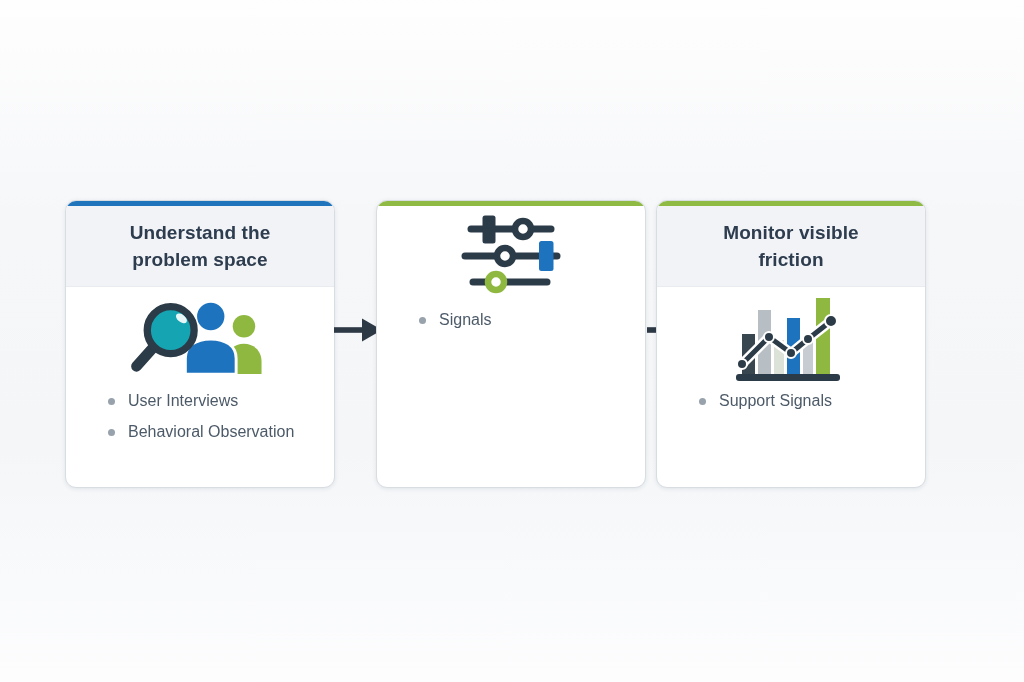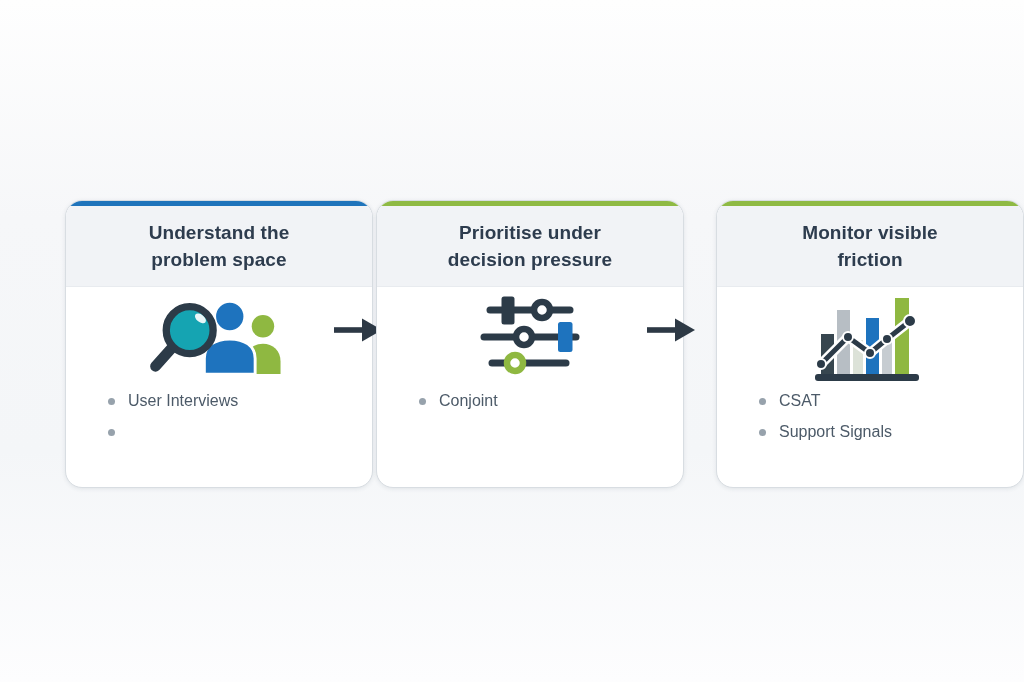--- a/index.html
+++ b/index.html
@@ -7,32 +7,32 @@
     position: relative;
     width: 1024px;
     height: 682px;
     overflow: hidden;
     background: linear-gradient(180deg, #fefefe 0%, #f6f7f9 32%, #f4f6f8 66%, #fdfdfe 100%);
     font-family: "Liberation Sans", sans-serif;
   }
   .card {
     position: absolute;
     top: 200px;
-    width: 308px;
+    width: 270px;
     height: 288px;
     background: #ffffff;
     border: 1px solid #d8dde2;
-    border-radius: 17px;
+    border-radius: 11px;
     box-shadow: 0 1px 4px rgba(40,60,80,0.10);
     overflow: hidden;
     box-sizing: border-box;
   }
   .card.c1 { left: 65px; }
   .card.c2 { left: 376px; }
-  .card.c3 { left: 716px; }
+  .card.c3 { left: 656px; }
   .accent { height: 5px; width: 100%; }
   .card-header {
     height: 80px;
     background: #f1f3f6;
     border-bottom: 1px solid rgba(30,50,70,0.04);
     display: flex;
     align-items: center;
     justify-content: center;
   }
   .card-title {
@@ -100,54 +100,52 @@
           <ellipse cx="56" cy="25" rx="6.5" ry="3.8" fill="rgba(255,255,255,0.9)" transform="rotate(38 56 25)"></ellipse>
         </svg>
       </div>
       <ul class="bullets">
         <li>
             <span class="bullet-dot"></span>
             <span>User Interviews</span>
           </li>
         <li>
             <span class="bullet-dot"></span>
+            <span>Behavioral Observation</span>
           </li>
       </ul>
     </div>
   </section>
 
   <div class="arrow a1">
     <svg width="48" height="28" viewBox="0 0 48 28" aria-hidden="true">
       <path d="M0,11.2 h31 v5.6 h-31 z" fill="#2d3945"></path>
       <path d="M28,2.5 L48,14 L28,25.5 z" fill="#2d3945"></path>
     </svg>
   </div>
 
   <section class="card c2">
     <div class="accent" style="background: rgb(143, 186, 68);"></div>
-    <div class="card-header">
-      <div class="card-title">Prioritise under decision pressure</div>
-    </div>
     <div class="card-body">
       <div class="icon-wrap">
         <svg width="104" height="80" viewBox="0 0 104 80" aria-hidden="true">
           <line x1="12" y1="14" x2="92" y2="14" stroke="#2c3b48" stroke-width="7" stroke-linecap="round"></line>
           <rect x="23.5" y="0.5" width="13" height="28" rx="2.5" fill="#2c3b48"></rect>
           <circle cx="64" cy="14" r="8" fill="#ffffff" stroke="#2c3b48" stroke-width="6.5"></circle>
           <line x1="6" y1="41" x2="98" y2="41" stroke="#2c3b48" stroke-width="7" stroke-linecap="round"></line>
           <circle cx="46" cy="41" r="8" fill="#ffffff" stroke="#2c3b48" stroke-width="6.5"></circle>
           <rect x="80" y="26" width="14.5" height="30" rx="2.5" fill="#1e73be"></rect>
           <line x1="14" y1="67" x2="88" y2="67" stroke="#2c3b48" stroke-width="7" stroke-linecap="round"></line>
           <circle cx="37" cy="67" r="8" fill="#ffffff" stroke="#8fb841" stroke-width="6.5"></circle>
         </svg>
       </div>
       <ul class="bullets">
         <li>
             <span class="bullet-dot"></span>
-            <span>Conjoint</span>
+            <span>Signals</span>
           </li>
       </ul>
     </div>
   </section>
 
   <div class="arrow a2">
     <svg width="48" height="28" viewBox="0 0 48 28" aria-hidden="true">
       <path d="M0,11.2 h31 v5.6 h-31 z" fill="#2d3945"></path>
       <path d="M28,2.5 L48,14 L28,25.5 z" fill="#2d3945"></path>
     </svg>
@@ -173,23 +171,19 @@
           <circle cx="7" cy="75" r="5" fill="#2c3b48" stroke="#ffffff" stroke-width="2"></circle>
           <circle cx="34" cy="48" r="5" fill="#2c3b48" stroke="#ffffff" stroke-width="2"></circle>
           <circle cx="56" cy="64" r="5" fill="#2c3b48" stroke="#ffffff" stroke-width="2"></circle>
           <circle cx="73" cy="50" r="5" fill="#2c3b48" stroke="#ffffff" stroke-width="2"></circle>
           <circle cx="96" cy="32" r="6" fill="#2c3b48" stroke="#ffffff" stroke-width="2"></circle>
         </svg>
       </div>
       <ul class="bullets">
         <li>
             <span class="bullet-dot"></span>
-            <span>CSAT</span>
-          </li>
-        <li>
-            <span class="bullet-dot"></span>
             <span>Support Signals</span>
           </li>
       </ul>
     </div>
   </section>
 
 </div>
 
 </body></html>

